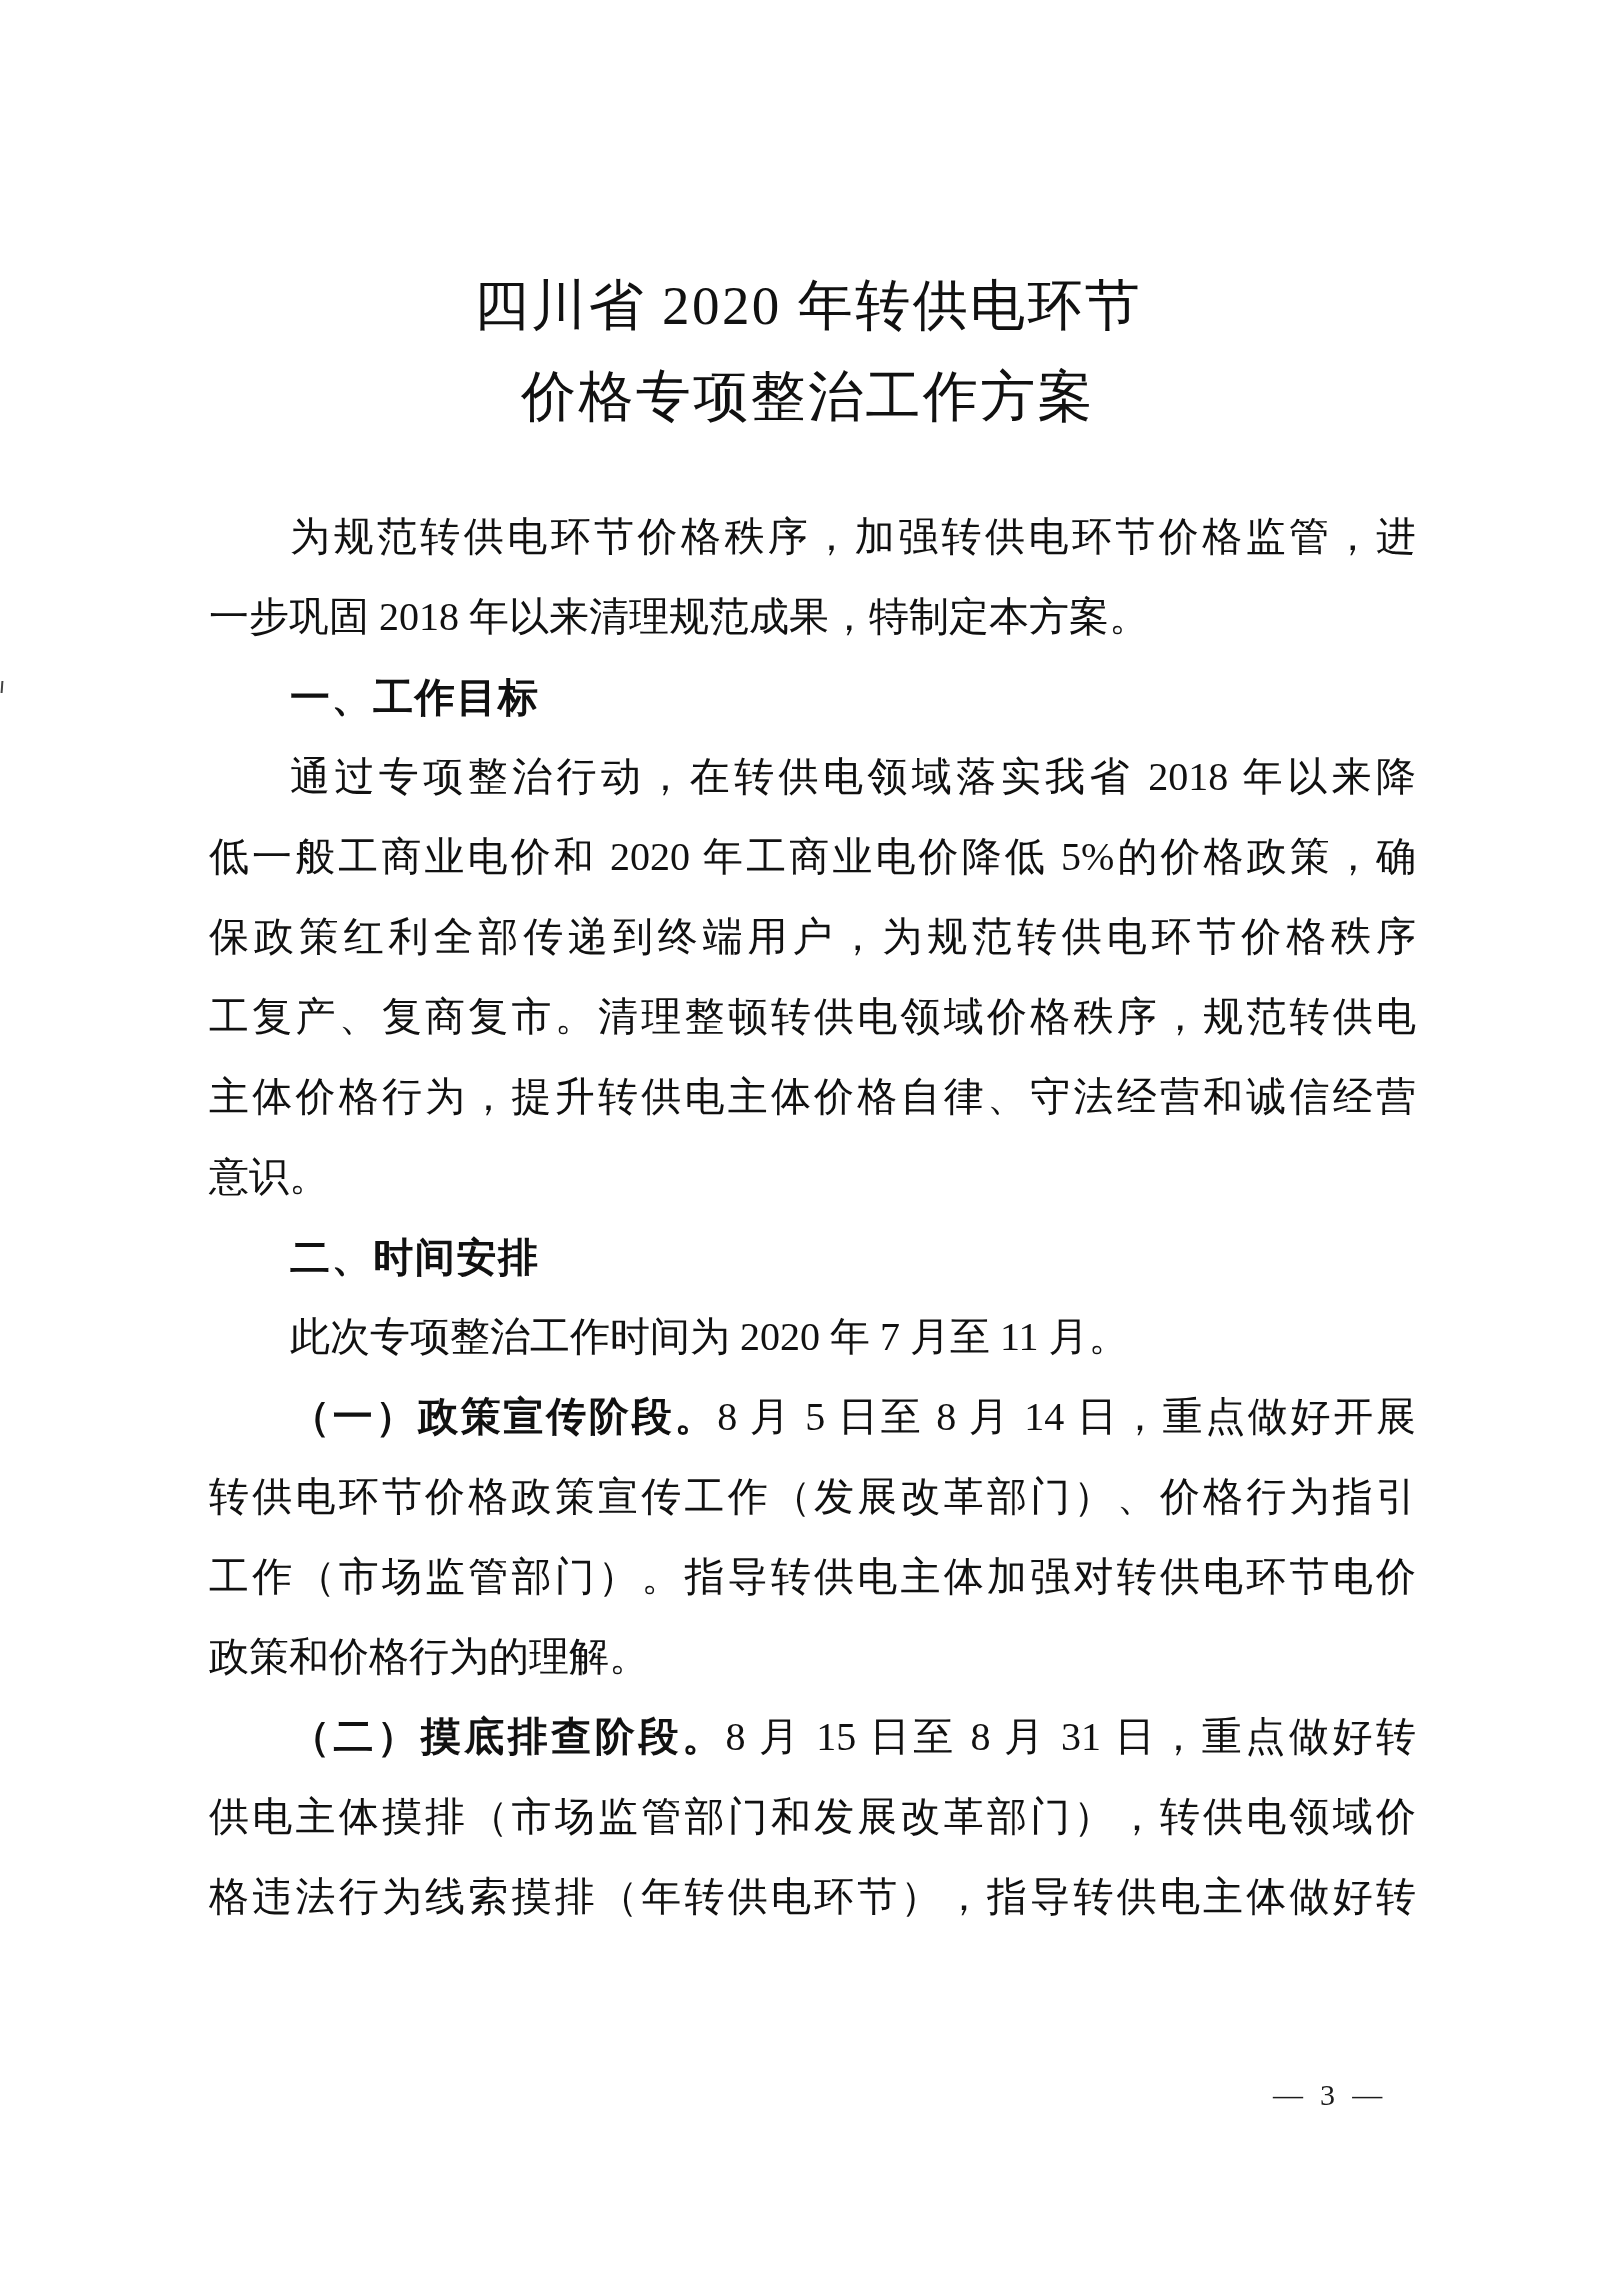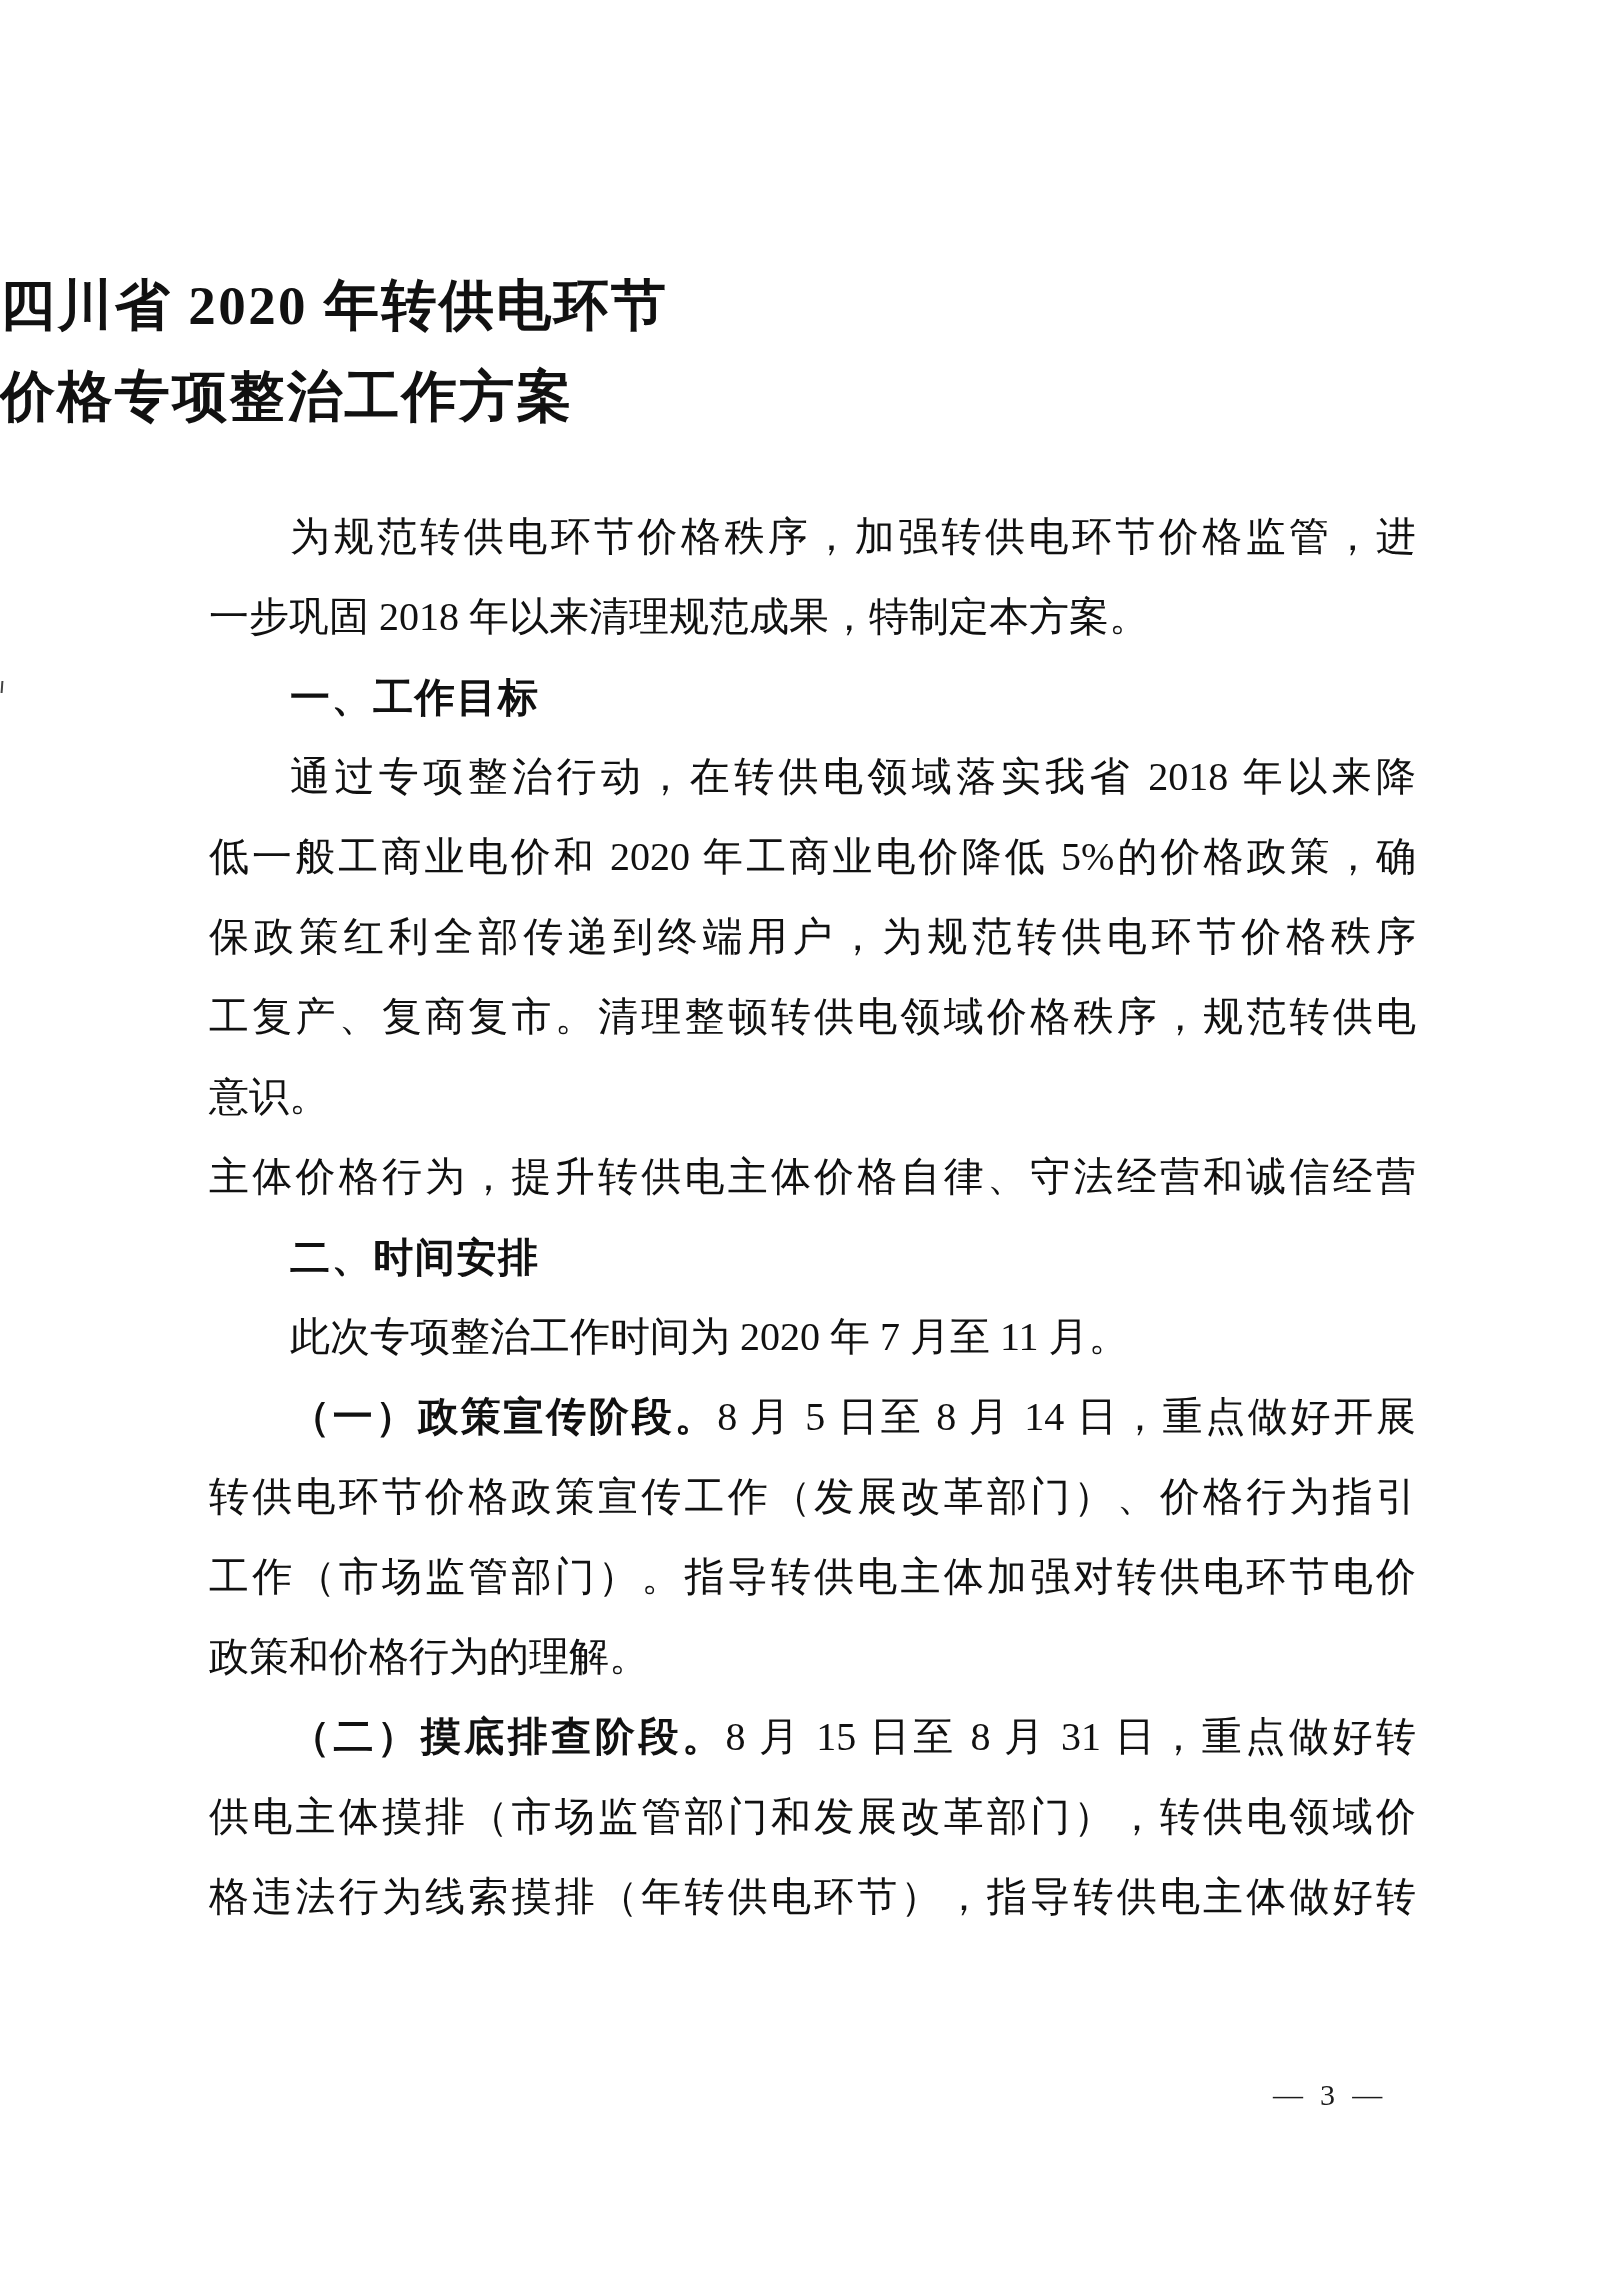--- a/index.html
+++ b/index.html
@@ -15,23 +15,24 @@
   .page {
     position: absolute;
     inset: 0;
     background: #ffffff;
   }
   .doc-title {
     position: absolute;
     top: 260px;
     left: 0;
     width: 1616px;
+    text-align: center;
     font-size: 55px;
     line-height: 91px;
-    font-weight: bold;
+    font-weight: normal;
     letter-spacing: 2.4px;
   }
   .doc-title .title-line { white-space: nowrap; }
   .body-lines {
     position: absolute;
     top: 497px;
     left: 209px;
     width: 1207px;
     font-size: 40px;
     line-height: 80px;
@@ -86,22 +87,22 @@
   </div>
 
   <div class="body-lines">
       <div class="line indent just"><span>为规范转供电环节价格秩序，加强转供电环节价格监管，进</span></div>
       <div class="line"><span>一步巩固 2018 年以来清理规范成果，特制定本方案。</span></div>
       <div class="line indent heading"><span class="bold">一、工作目标</span></div>
       <div class="line indent just"><span>通过专项整治行动，在转供电领域落实我省 2018 年以来降</span></div>
       <div class="line just"><span>低一般工商业电价和 2020 年工商业电价降低 5%的价格政策，确</span></div>
       <div class="line just"><span>保政策红利全部传递到终端用户，为规范转供电环节价格秩序</span></div>
       <div class="line just"><span>工复产、复商复市。清理整顿转供电领域价格秩序，规范转供电</span></div>
+      <div class="line just"><span>主体价格行为，提升转供电主体价格自律、守法经营和诚信经营</span></div>
       <div class="line"><span>意识。</span></div>
-      <div class="line just"><span>主体价格行为，提升转供电主体价格自律、守法经营和诚信经营</span></div>
       <div class="line indent heading"><span class="bold">二、时间安排</span></div>
       <div class="line indent"><span>此次专项整治工作时间为 2020 年 7 月至 11 月。</span></div>
       <div class="line indent just"><span class="bold">（一）政策宣传阶段。</span><span>8 月 5 日至 8 月 14 日，重点做好开展</span></div>
       <div class="line just"><span>转供电环节价格政策宣传工作（发展改革部门）、价格行为指引</span></div>
       <div class="line just"><span>工作（市场监管部门）。指导转供电主体加强对转供电环节电价</span></div>
       <div class="line"><span>政策和价格行为的理解。</span></div>
       <div class="line indent just"><span class="bold">（二）摸底排查阶段。</span><span>8 月 15 日至 8 月 31 日，重点做好转</span></div>
       <div class="line just"><span>供电主体摸排（市场监管部门和发展改革部门），转供电领域价</span></div>
       <div class="line just"><span>格违法行为线索摸排（年转供电环节），指导转供电主体做好转</span></div>
     </div>

